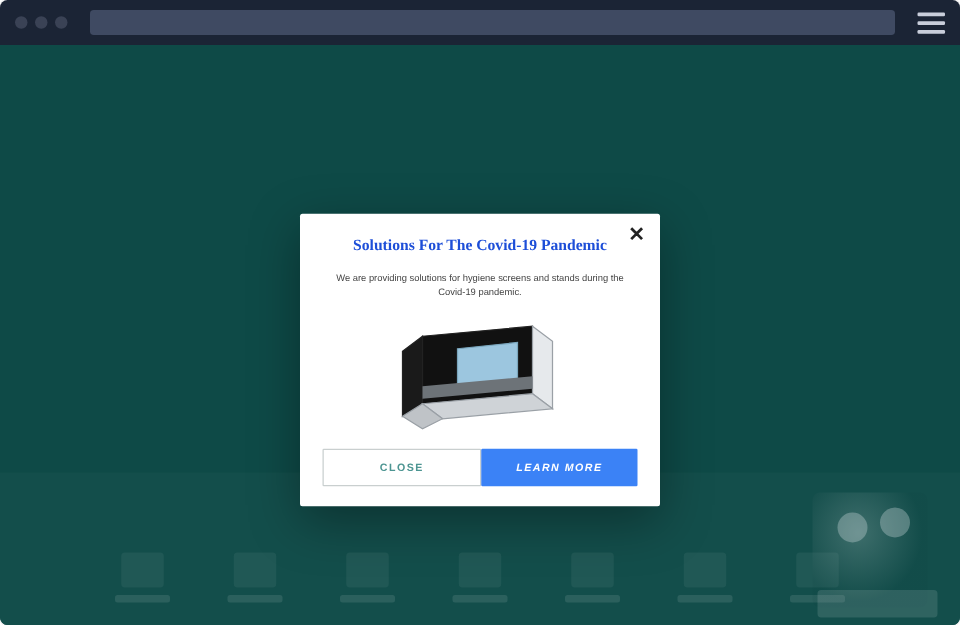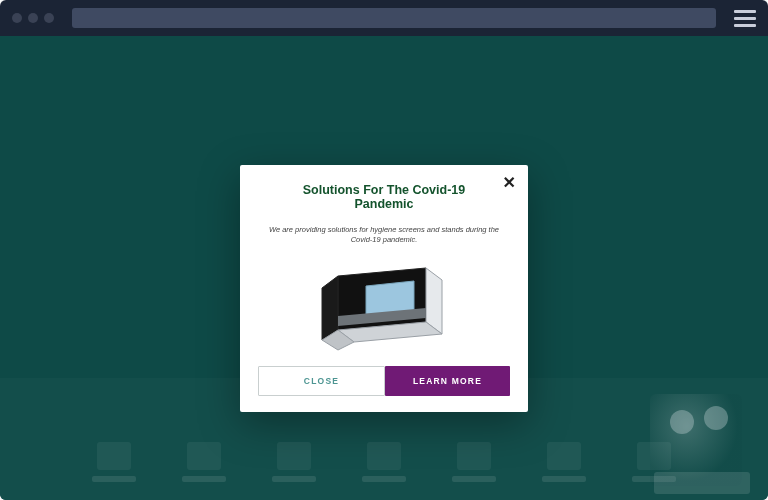--- a/index.html
+++ b/index.html
@@ -19,30 +19,30 @@
   .nav-item { width: 54px; display: flex; flex-direction: column; align-items: center; gap: 6px; }
   .nav-icon { width: 34px; height: 28px; background: rgba(255,255,255,.06); border-radius: 3px; }
   .nav-label { height: 6px; width: 44px; background: rgba(255,255,255,.1); border-radius: 2px; }
   .people { position: absolute; right: 26px; bottom: 14px; width: 92px; height: 92px; background: radial-gradient(ellipse at 40% 35%, rgba(255,255,255,.18), rgba(10,60,60,.1) 65%); border-radius: 6px; }
   .people::before, .people::after { content:""; position:absolute; border-radius:50%; background: rgba(230,235,240,.3); }
   .people::before { width:24px; height:24px; left:20px; top:16px; }
   .people::after  { width:24px; height:24px; right:14px; top:12px; }
   .chat-btn { position: absolute; right: 18px; bottom: 6px; width: 96px; height: 22px; background: rgba(255,255,255,.12); border-radius: 3px; }
   .modal-backdrop { position: absolute; inset: 0; display: flex; align-items: center; justify-content: center; }
   .modal { width: 288px; background: #fff; border-radius: 2px; box-shadow: 0 12px 40px rgba(0,0,0,.35); padding: 18px 18px 16px; position: relative; top: 20px; }
-  .modal-title { text-align: center; font-size: 12.5px; font-weight: 800; color: #14532d; padding: 0 14px; }
+  .modal-title { text-align: center; font-size: 12.5px; font-weight: 800; color: #1d4ed8; padding: 0 14px; font-family: Liberation Serif, serif; }
   .modal-close { position: absolute; top: 10px; right: 12px; font-size: 16px; font-weight: 700; color: #222; cursor: pointer; line-height: 1; }
-  .modal-body { margin-top: 14px; text-align: center; color: #444; font-size: 7.5px; line-height: 1.4; font-style: italic; }
+  .modal-body { margin-top: 14px; text-align: center; color: #444; font-size: 7.5px; line-height: 1.4; }
   .modal-body p { margin-bottom: 10px; padding: 0 2px; }
   .illus { width: 140px; height: 96px; margin: 8px auto 14px; position: relative; }
   .illus svg { width: 100%; height: 100%; }
   .modal-actions { display: flex; gap: 0; }
   .btn { flex: 1; height: 30px; display: flex; align-items: center; justify-content: center; font-size: 8.5px; letter-spacing: 1.2px; font-weight: 700; cursor: pointer; border-radius: 1px; }
   .btn-secondary { border: 1px solid #c9cfcf; color: #4d9592; background: #fff; }
-  .btn-primary { background: #701a75; color: #fff; }
+  .btn-primary { background: #3b82f6; color: #fff; font-style: italic; }
 </style>
 </head>
 <body>
 
 <div class="window">
 
   <div class="chrome">
     <div class="traffic">
       <div class="tl"></div>
       <div class="tl"></div>

